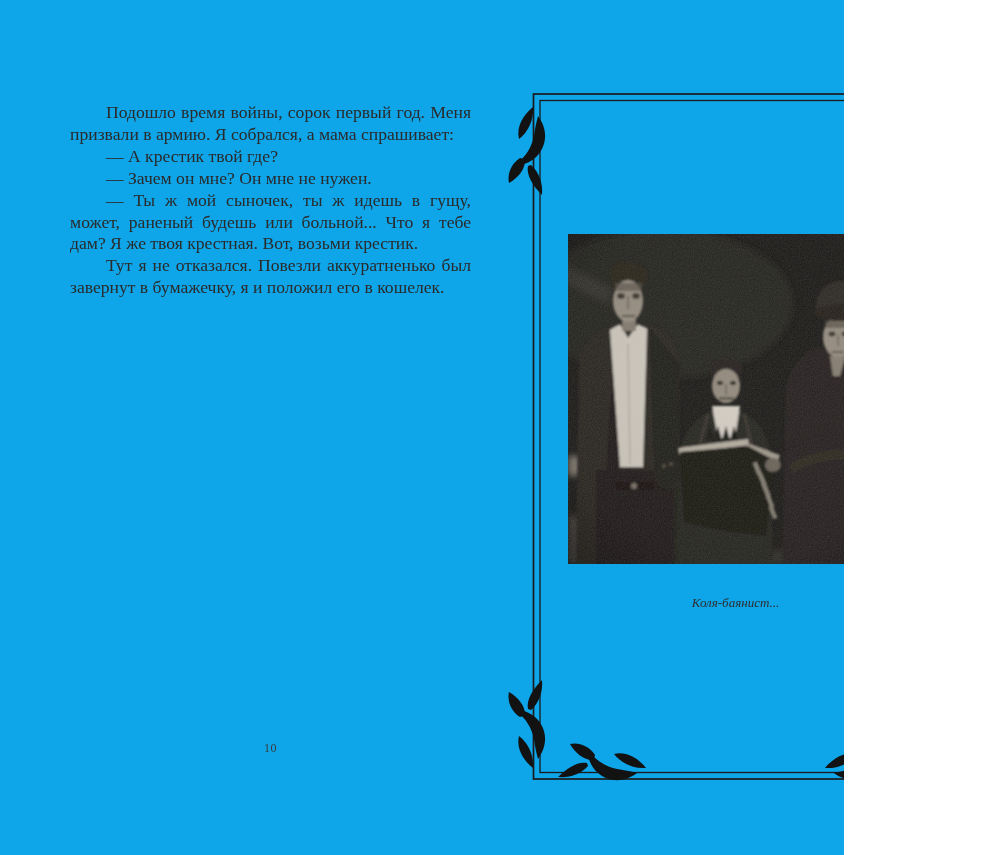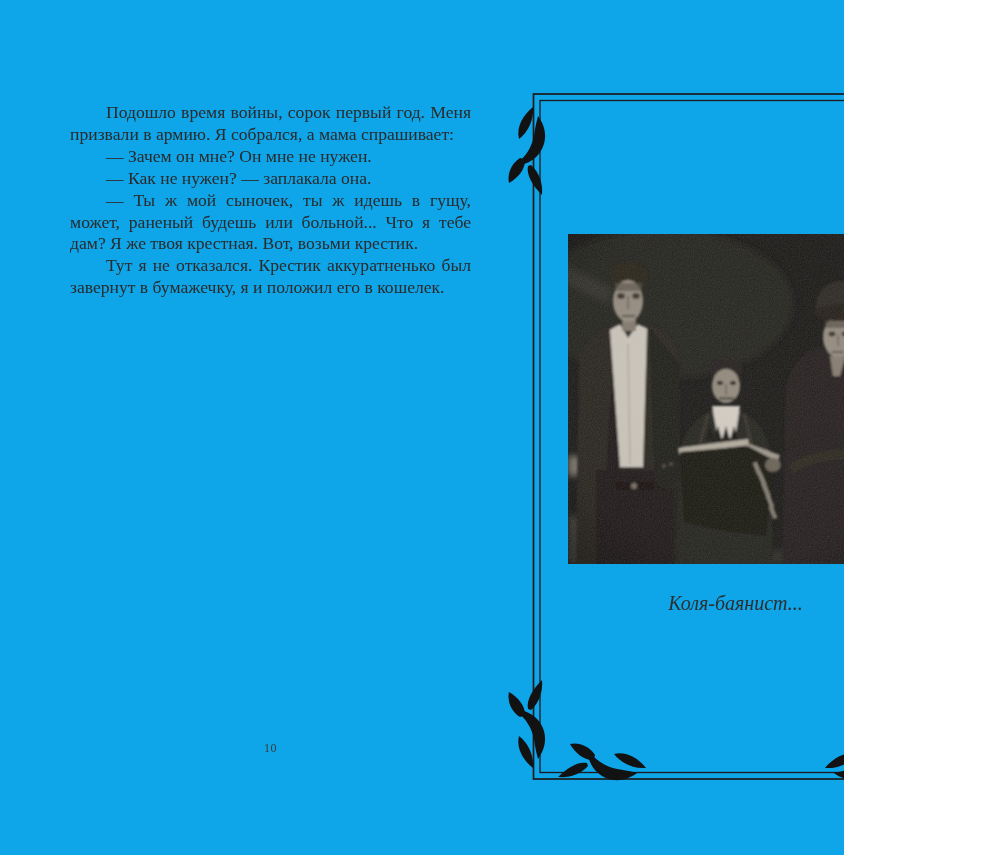--- a/index.html
+++ b/index.html
@@ -24,35 +24,35 @@
   .page-number{
     position:absolute;left:70px;top:741px;width:401px;
     text-align:center;font-size:12px;color:#3a3a3a;letter-spacing:.5px;
   }
   
   .frame-svg{position:absolute;left:500px;top:80px;width:465px;height:740px;}
   .photo-svg{position:absolute;left:568px;top:234px;width:338px;height:330px;}
   .caption{
     position:absolute;left:533px;top:591px;width:405px;
     text-align:center;font-style:italic;
-    font-size:20px;line-height:24.5px;color:#2e2e2e;
+    font-size:13px;line-height:24.5px;color:#2e2e2e;
   }
 </style>
 </head>
 <body>
 
 <div class="spread">
 
   <section>
     <div class="text-block">
         <p>Подошло время войны, сорок первый год. Меня призвали в армию. Я собрался, а мама спрашивает:</p>
+        <p>— А крестик твой где?</p>
         <p>— Зачем он мне? Он мне не нужен.</p>
-        <p>— Как не нужен? — заплакала она.</p>
         <p>— Ты ж мой сыночек, ты ж идешь в гущу, может, раненый будешь или больной... Что я тебе дам? Я же твоя крестная. Вот, возьми крестик.</p>
-        <p>Тут я не отказался. Крестик аккуратненько был завернут в бумажечку, я и положил его в кошелек.</p>
+        <p>Тут я не отказался. Повезли аккуратненько был завернут в бумажечку, я и положил его в кошелек.</p>
       </div>
     <div class="page-number">10</div>
   </section>
 
   <section>
 
     <svg class="frame-svg" viewBox="0 0 465 740" xmlns="http://www.w3.org/2000/svg">
       <defs>
         <g id="sprig" fill="#121212" stroke="none">
           <path d="M22 0 C12 8 5 20 8 32 C17 25 23 13 22 0 Z"></path>

